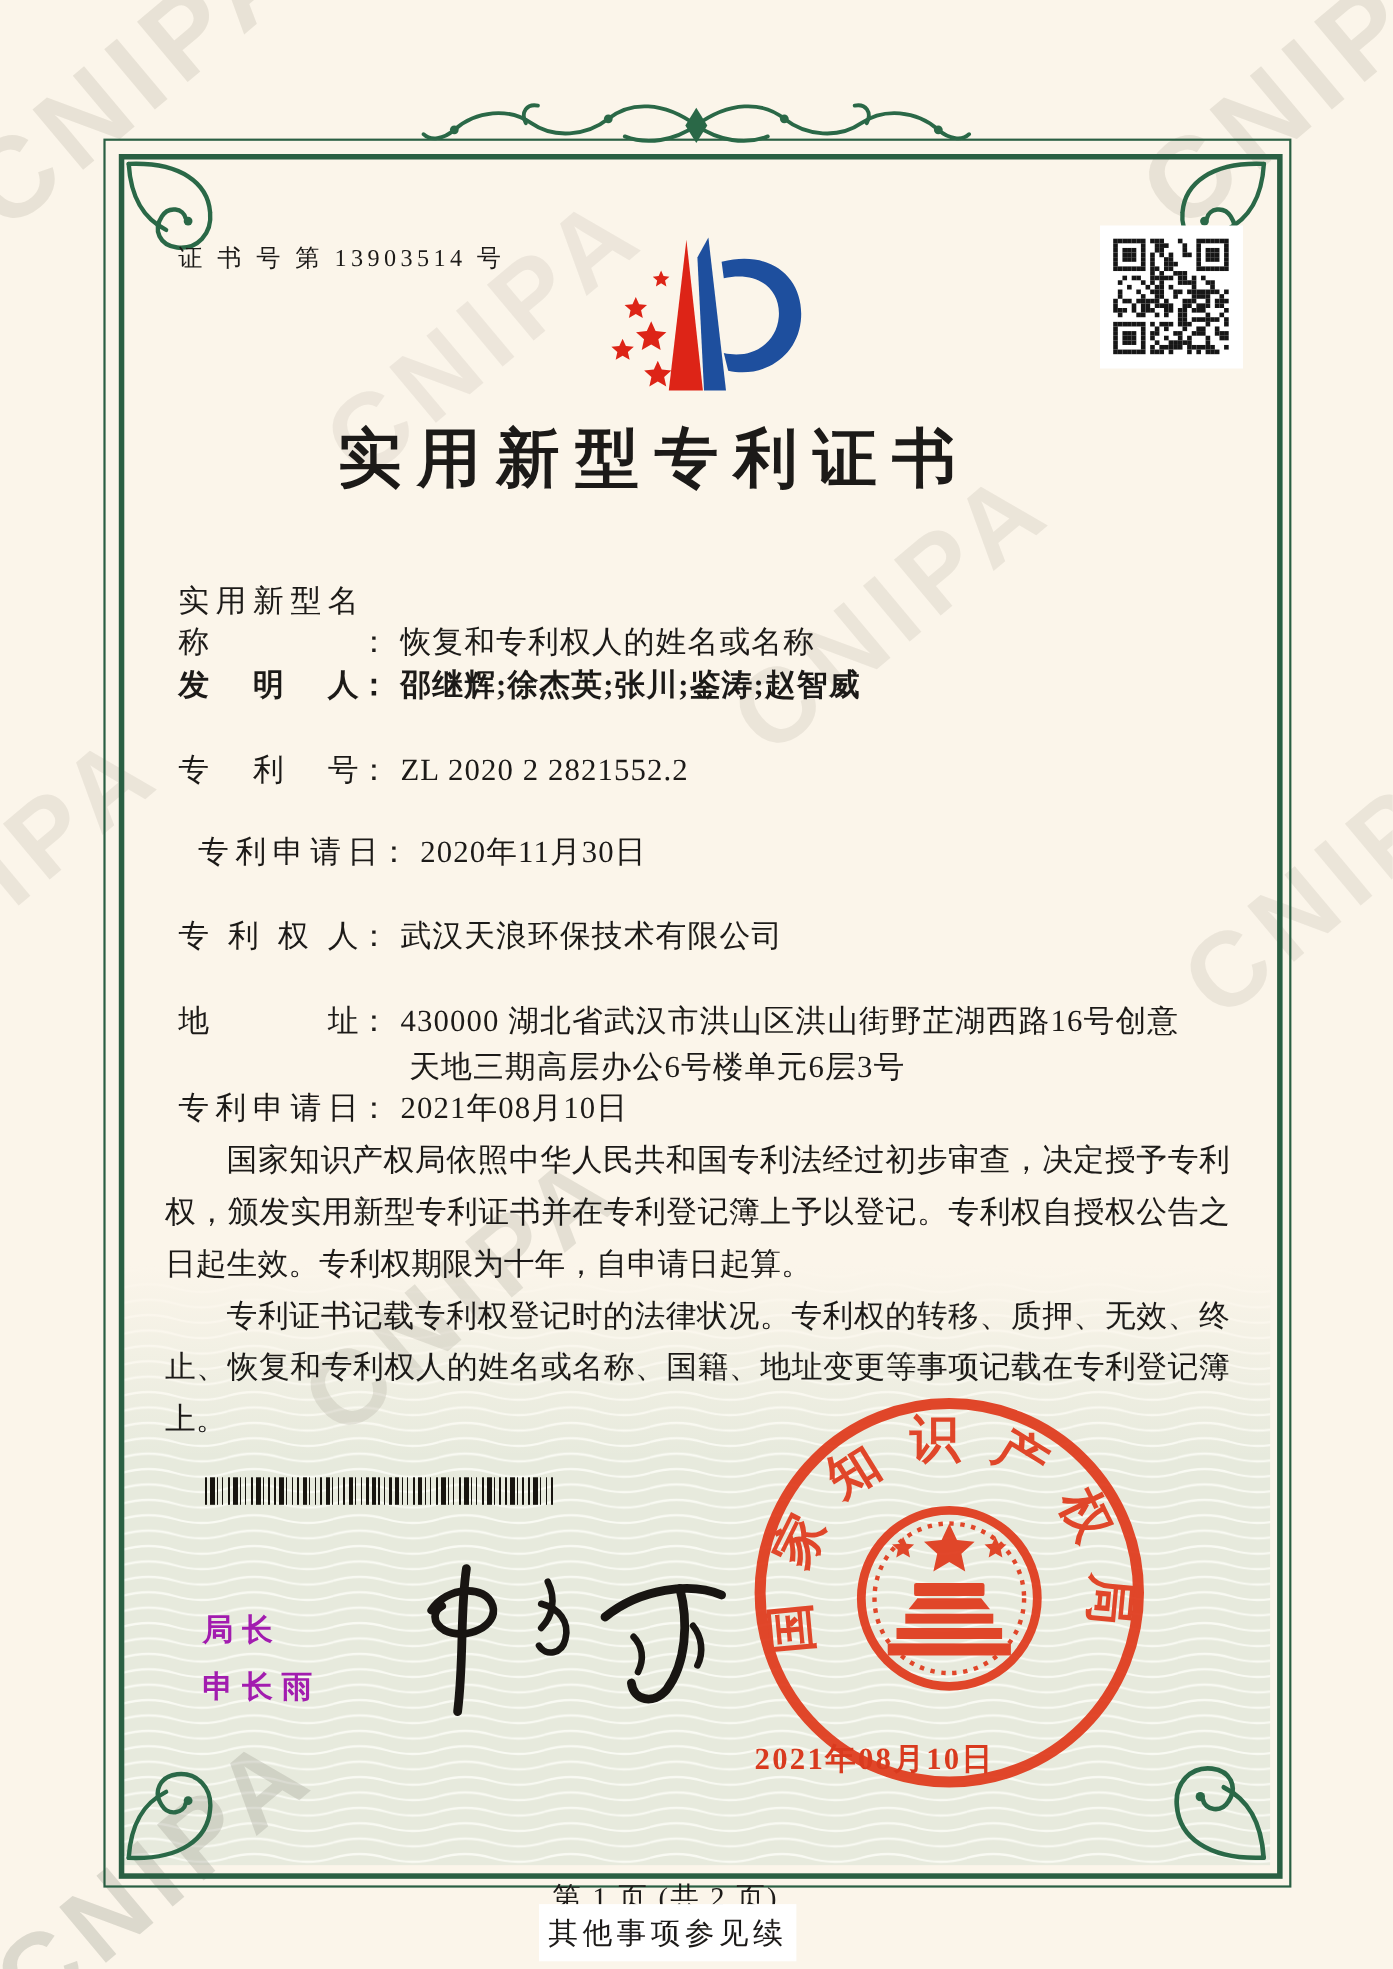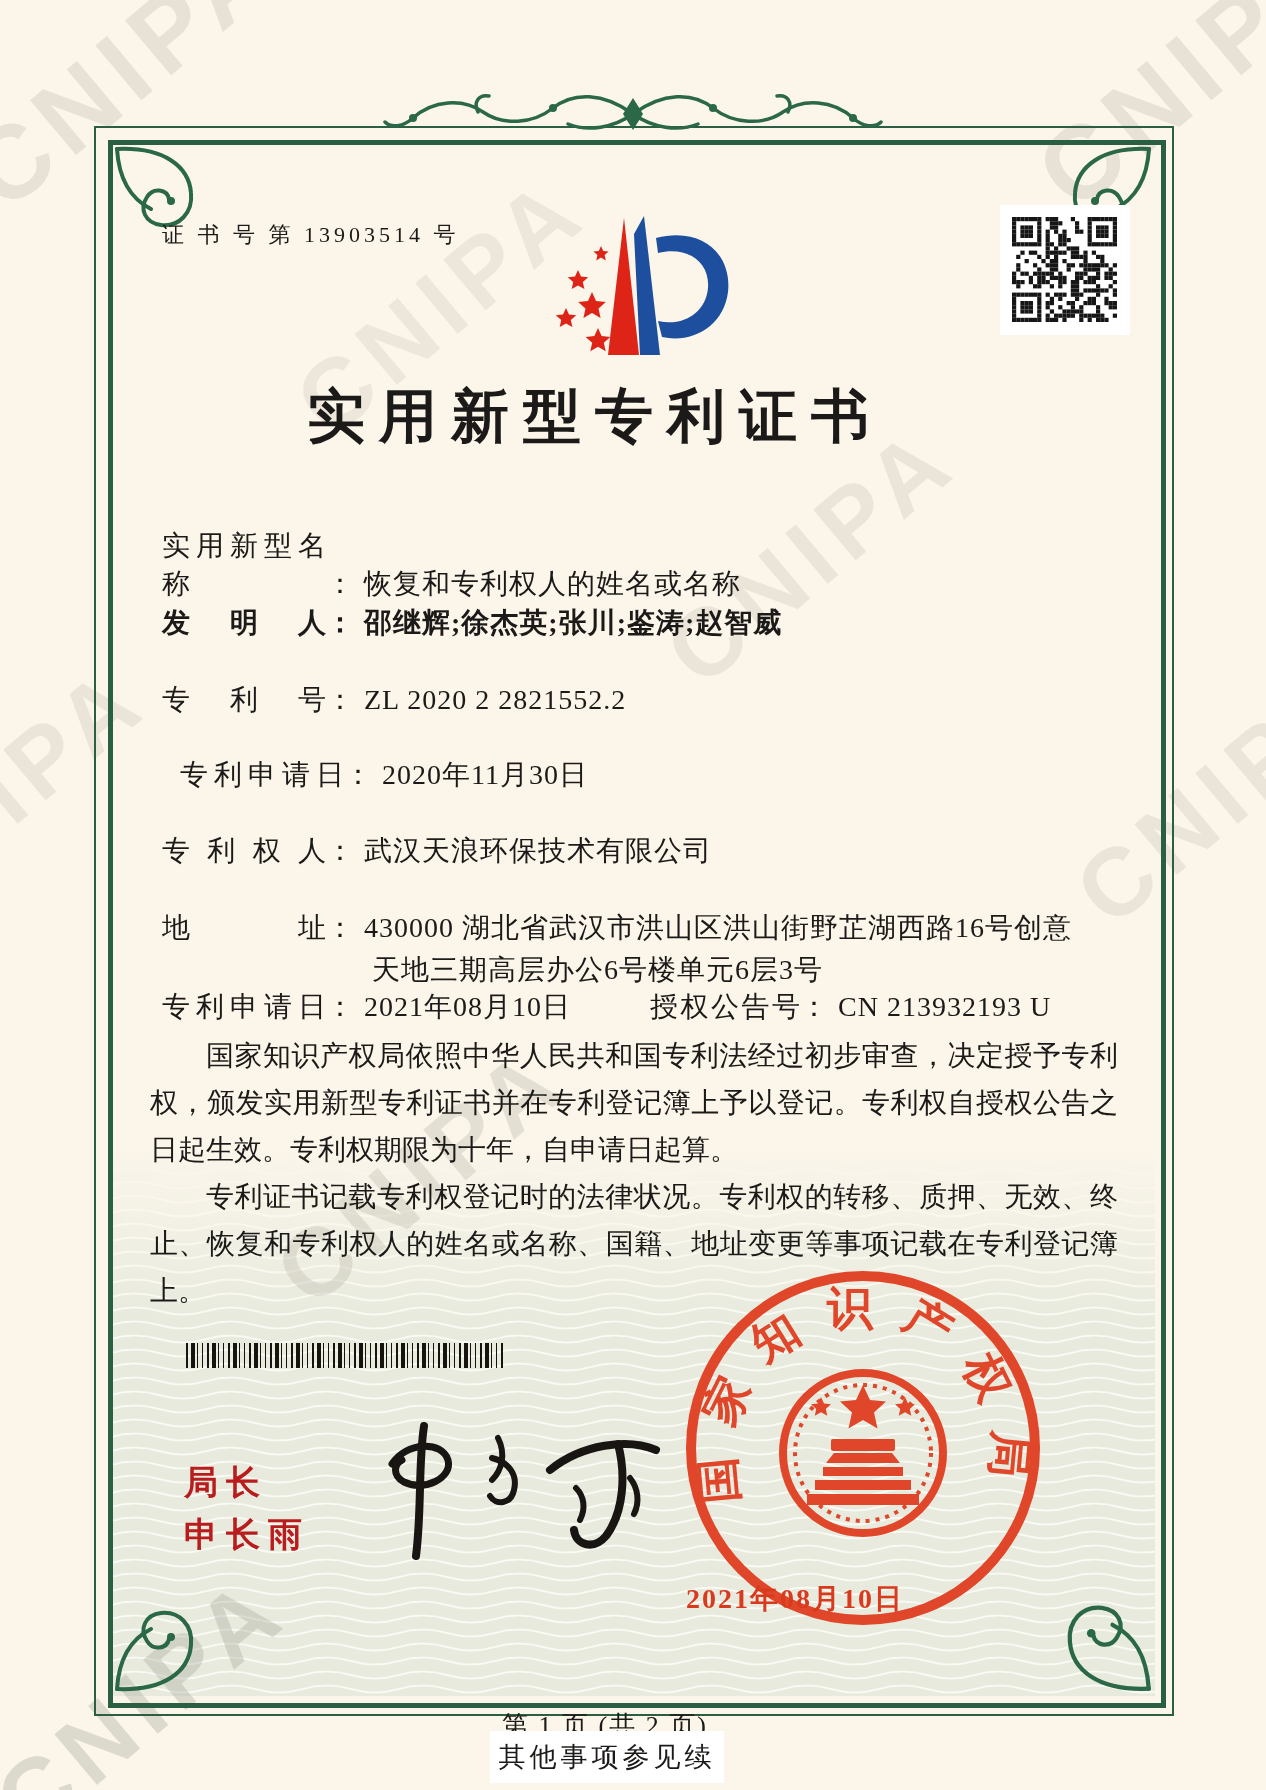--- a/index.html
+++ b/index.html
@@ -35,21 +35,21 @@
   .pair2{position:absolute;left:488px;top:0;}
   
   .paras{left:150px;top:1032px;width:968px;z-index:4;font-size:28px;line-height:47px;
     text-align:justify;}
   .paras p{margin:0;text-indent:2em;}
   
   .barcode{left:186px;top:1343px;width:318px;height:25px;z-index:4;
     background:
       repeating-linear-gradient(90deg,#17140f 0 2px,rgba(0,0,0,0) 2px 5px,#17140f 5px 9px,rgba(0,0,0,0) 9px 11px,#17140f 11px 12px,rgba(0,0,0,0) 12px 16px,#17140f 16px 17px,rgba(0,0,0,0) 17px 21px);}
   .director{left:184px;top:1456px;z-index:4;font-family:"Liberation Sans","DejaVu Sans",sans-serif;
-    font-weight:bold;font-size:34px;letter-spacing:8px;line-height:52px;color:#b91c1c;}
+    font-weight:bold;font-size:28px;letter-spacing:8px;line-height:52px;color:#a21caf;}
   .sig{left:372px;top:1408px;z-index:4;}
   .seal{left:668px;top:1253px;z-index:5;opacity:0.93;}
   .sealdate{left:650px;top:1580px;width:290px;text-align:center;z-index:6;
     color:#d93a1e;font-size:28px;font-weight:bold;letter-spacing:2px;}
   .pageinfo{left:390px;top:1708px;width:430px;text-align:center;font-size:26px;letter-spacing:2px;z-index:4;}
   .footnote{left:490px;top:1731px;width:234px;height:52px;background:#ffffff;z-index:4;
     text-align:center;line-height:52px;font-size:27px;letter-spacing:4px;}
   
   .orn{z-index:3;pointer-events:none;}
 </style>
@@ -474,23 +474,20 @@
 </div>
 <div class="abs row" style="top:832px;">
   <span class="flabel">专利权人</span><span>：</span><span class="fvalue">武汉天浪环保技术有限公司</span>
 </div>
 <div class="abs row" style="top:909px;">
   <span class="flabel">地址</span><span>：</span><span class="fvalue">430000 湖北省武汉市洪山区洪山街野芷湖西路16号创意</span>
 </div>
 <div class="abs addr2" style="top:951px;margin-left:20px;">天地三期高层办公6号楼单元6层3号</div>
 <div class="abs row" style="top:988px;">
   <span class="flabel">专利申请日</span><span>：</span><span class="fvalue">2021年08月10日</span>
-  <span class="pair2">
-    <span class="flabel2">授权公告号</span><span>：</span><span class="fvalue">CN 213932193 U</span>
-  </span>
 </div>
 
 <div class="abs paras">
   <p>国家知识产权局依照中华人民共和国专利法经过初步审查，决定授予专利权，颁发实用新型专利证书并在专利登记簿上予以登记。专利权自授权公告之日起生效。专利权期限为十年，自申请日起算。</p>
   <p>专利证书记载专利权登记时的法律状况。专利权的转移、质押、无效、终止、恢复和专利权人的姓名或名称、国籍、地址变更等事项记载在专利登记簿上。</p>
 </div>
 
 <div class="abs barcode"></div>
 
 <div class="abs director">

